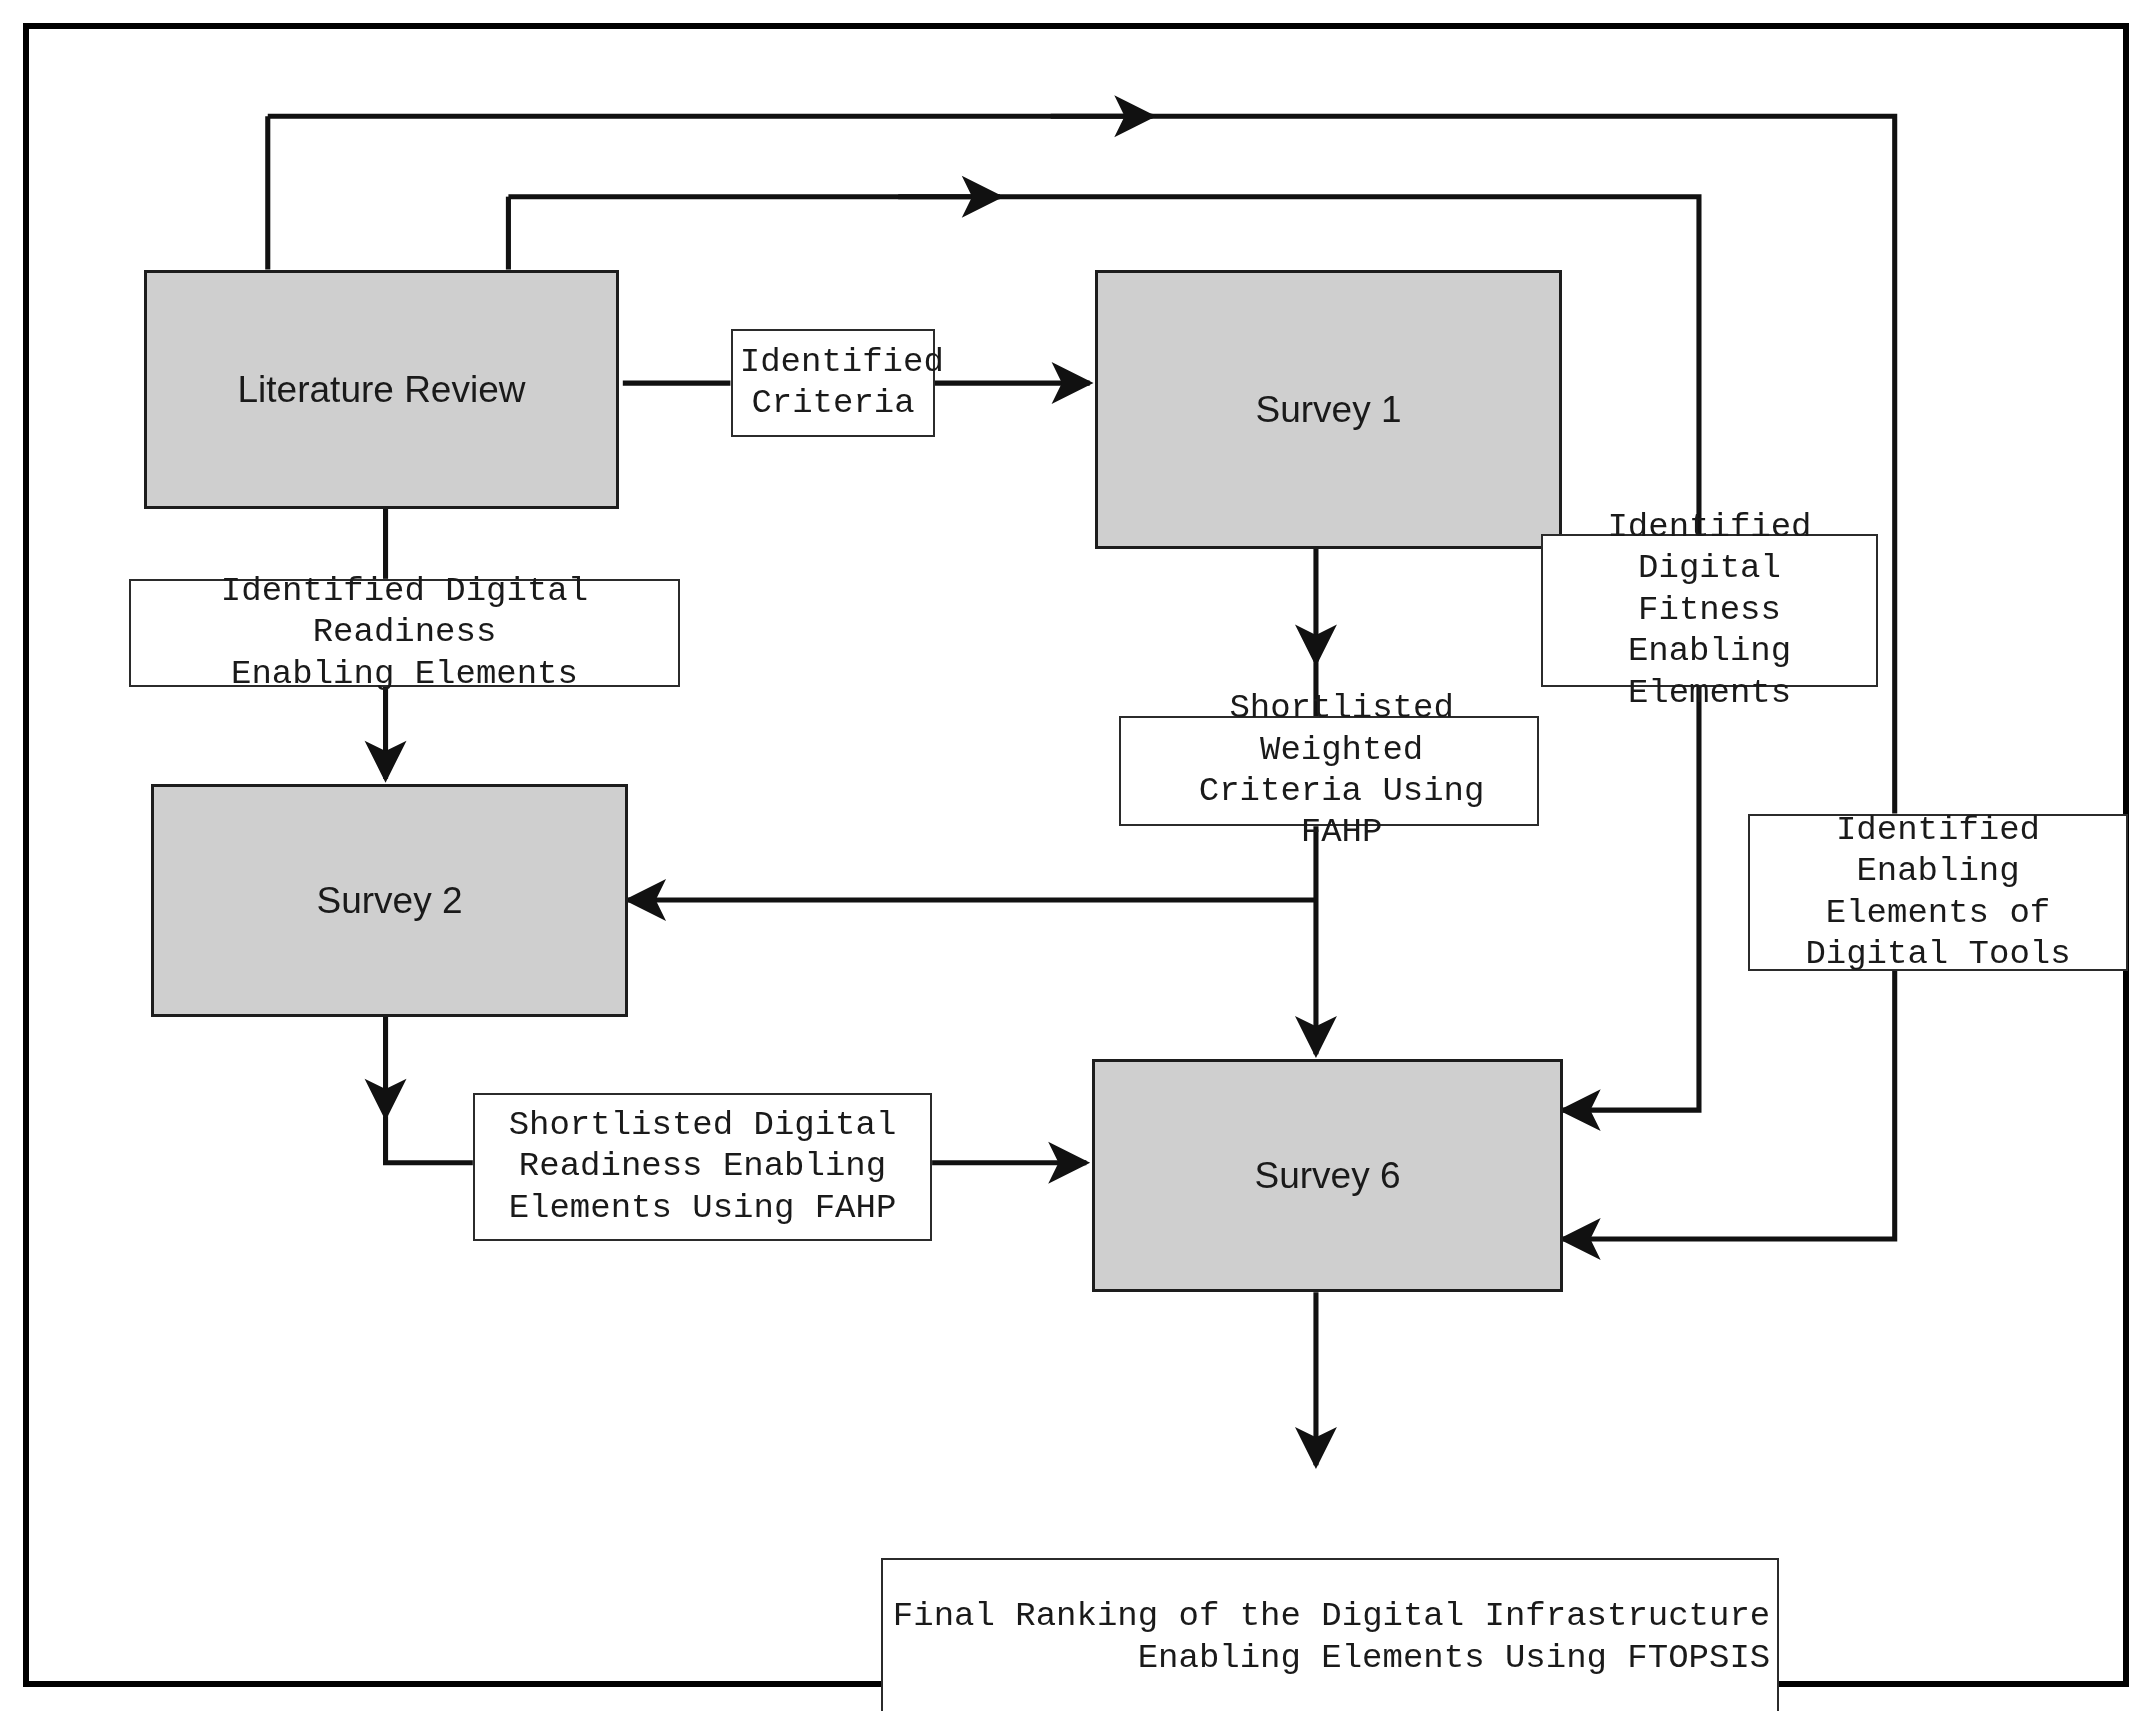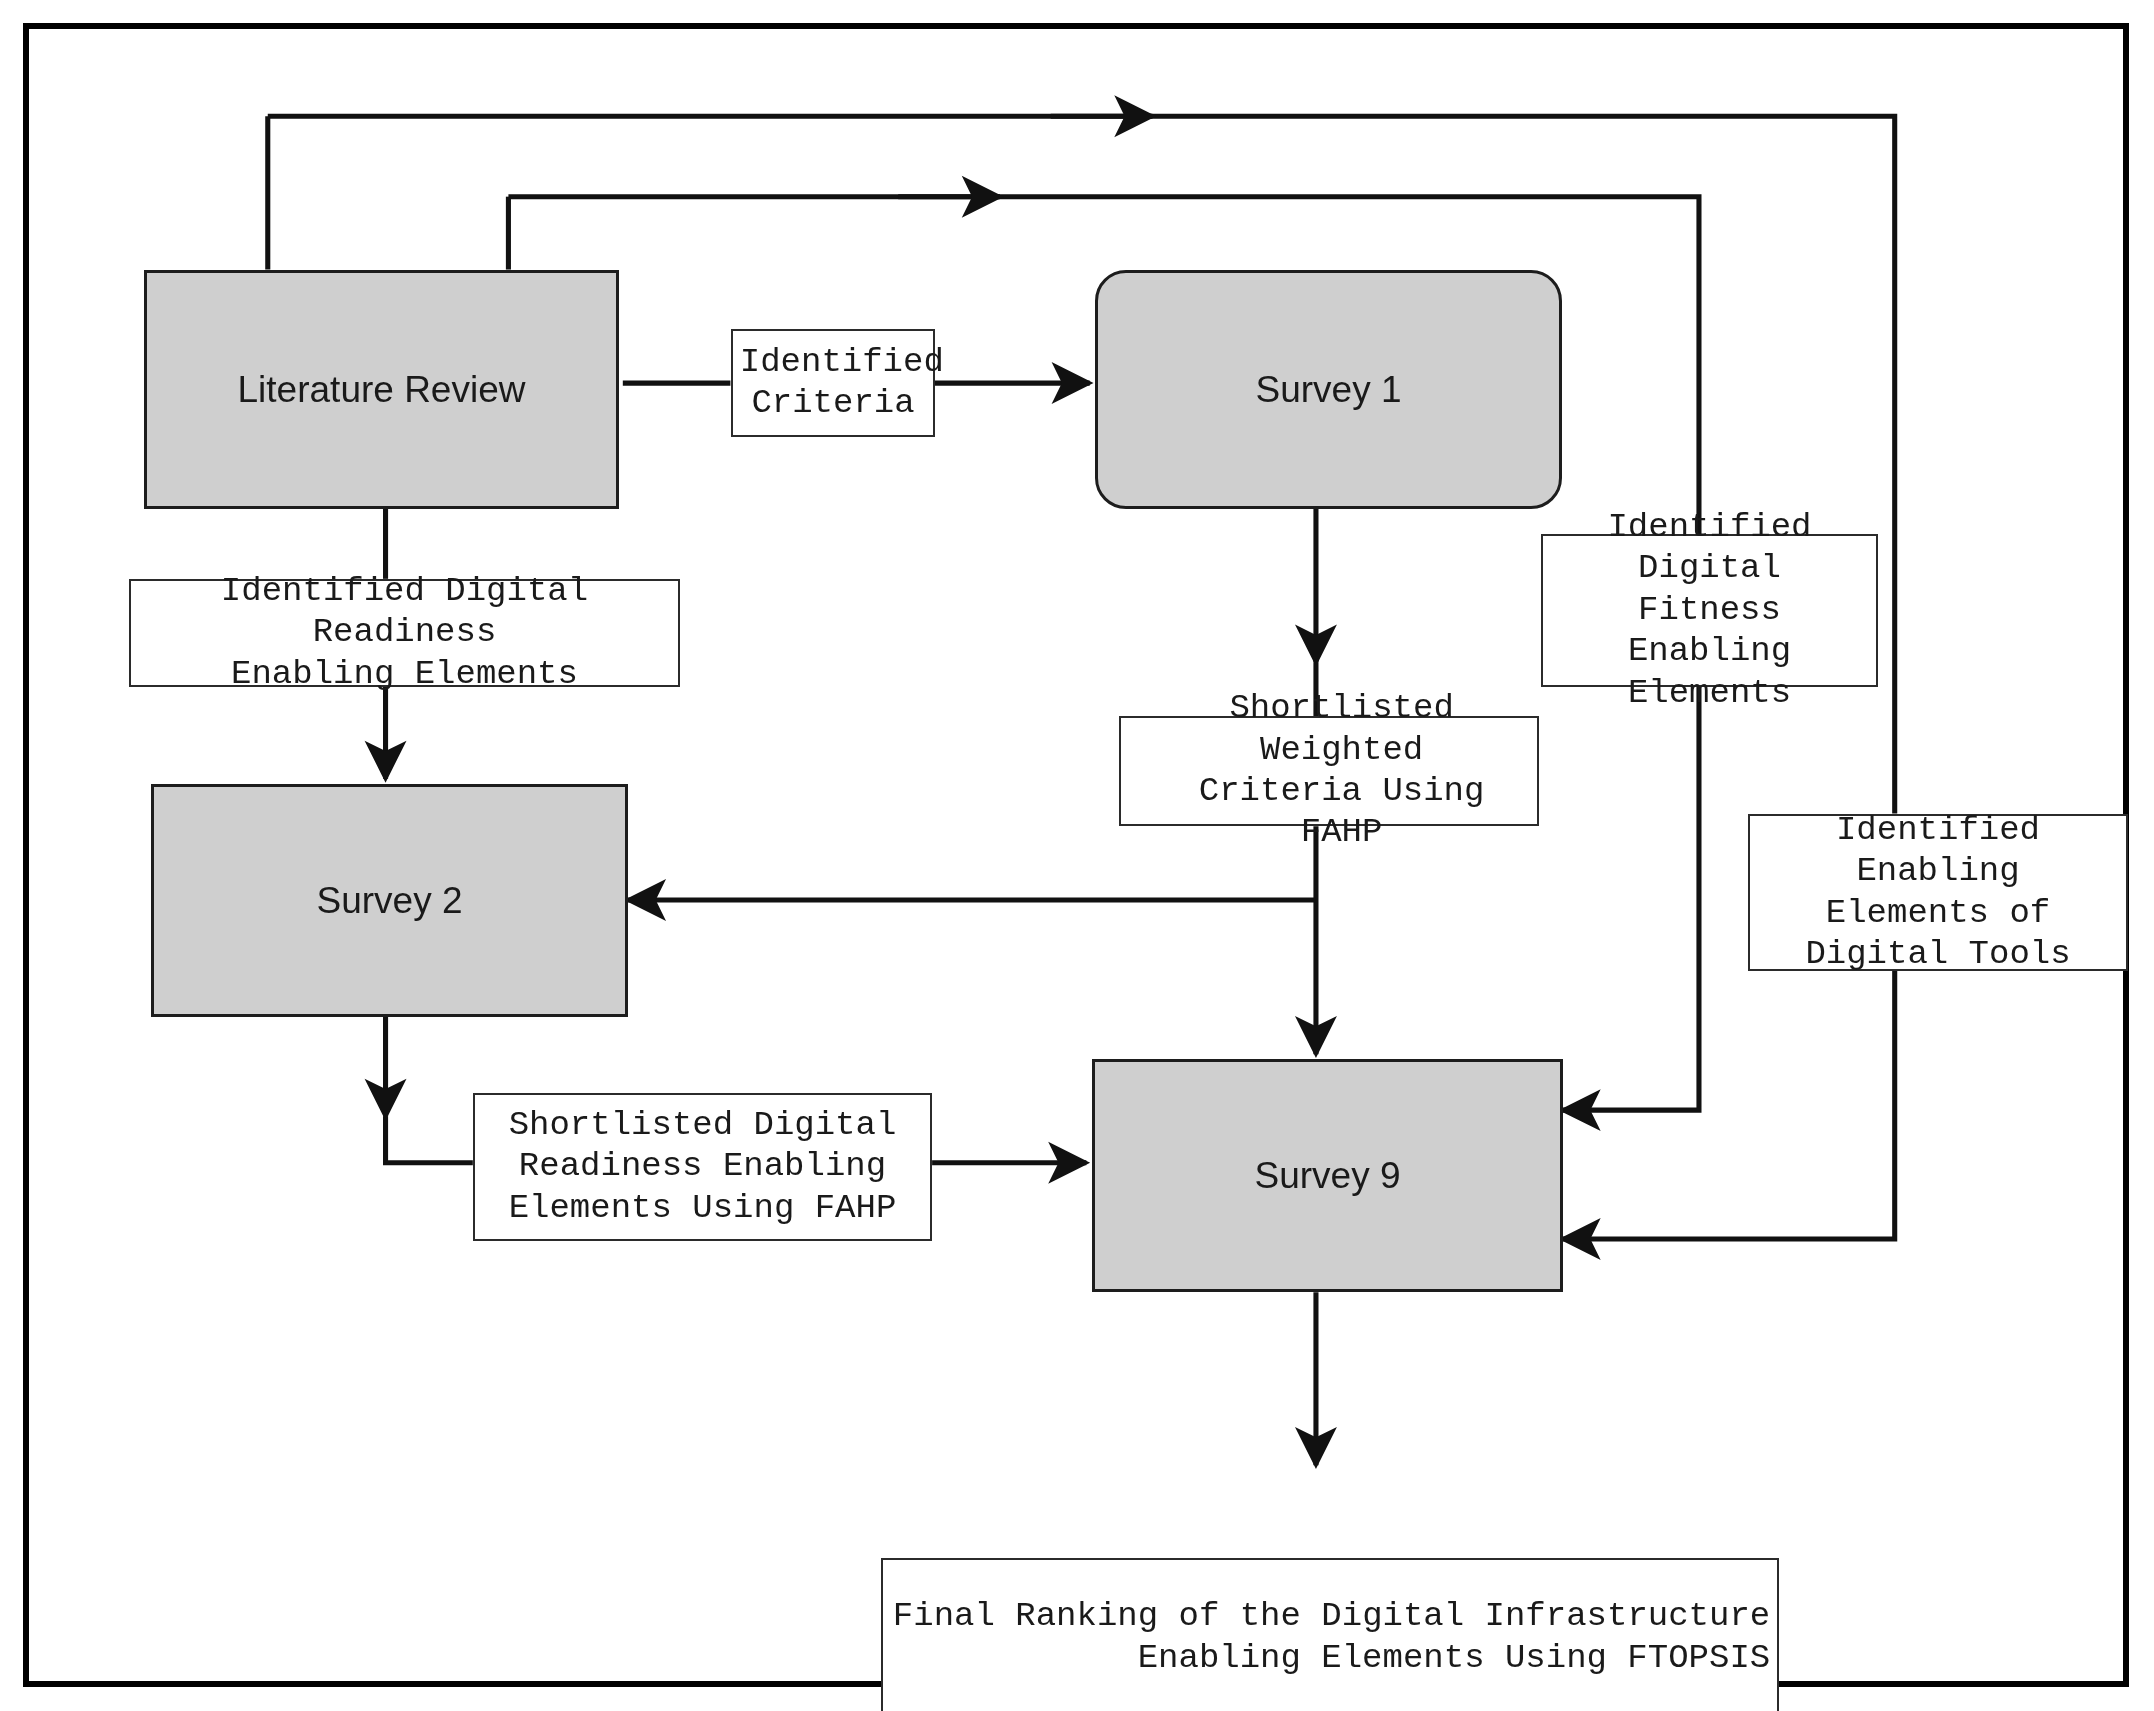--- a/index.html
+++ b/index.html
@@ -100,21 +100,21 @@
   </svg>
 
   <div class="node process" style="left:144px;top:270px;width:475px;height:239px;">
     <span>Literature Review</span>
   </div>
 
   <div class="node artifact" style="left:731px;top:329px;width:204px;height:108px;">
     <span>Identified<br>Criteria</span>
   </div>
 
-  <div class="node process" style="left:1095px;top:270px;width:467px;height:239px;border-radius:31px;">
+  <div class="node process" style="left:1095px;top:270px;width:467px;height:279px;">
     <span>Survey 1</span>
   </div>
 
   <div class="node artifact" style="left:114px;top:579px;width:551px;height:108px;margin-left:15px;">
     <span>Identified Digital Readiness<br>Enabling Elements</span>
   </div>
 
   <div class="node artifact" style="left:1541px;top:534px;width:337px;height:153px;align-items:center;">
     <span>Identified Digital<br>Fitness Enabling<br>Elements</span>
   </div>
@@ -129,20 +129,20 @@
 
   <div class="node process" style="left:151px;top:784px;width:477px;height:233px;">
     <span>Survey 2</span>
   </div>
 
   <div class="node artifact" style="left:473px;top:1093px;width:459px;height:148px;">
     <span>Shortlisted Digital<br>Readiness Enabling<br>Elements Using FAHP</span>
   </div>
 
   <div class="node process" style="left:1092px;top:1059px;width:471px;height:233px;">
-    <span>Survey 9</span>
+    <span>Survey 6</span>
   </div>
 
   <div class="node artifact" style="left:881px;top:1558px;width:898px;height:159px;text-align:right;">
     <span>Final Ranking of the Digital Infrastructure<br>Enabling Elements Using FTOPSIS</span>
   </div>
 </div>
 
 
 </body></html>

